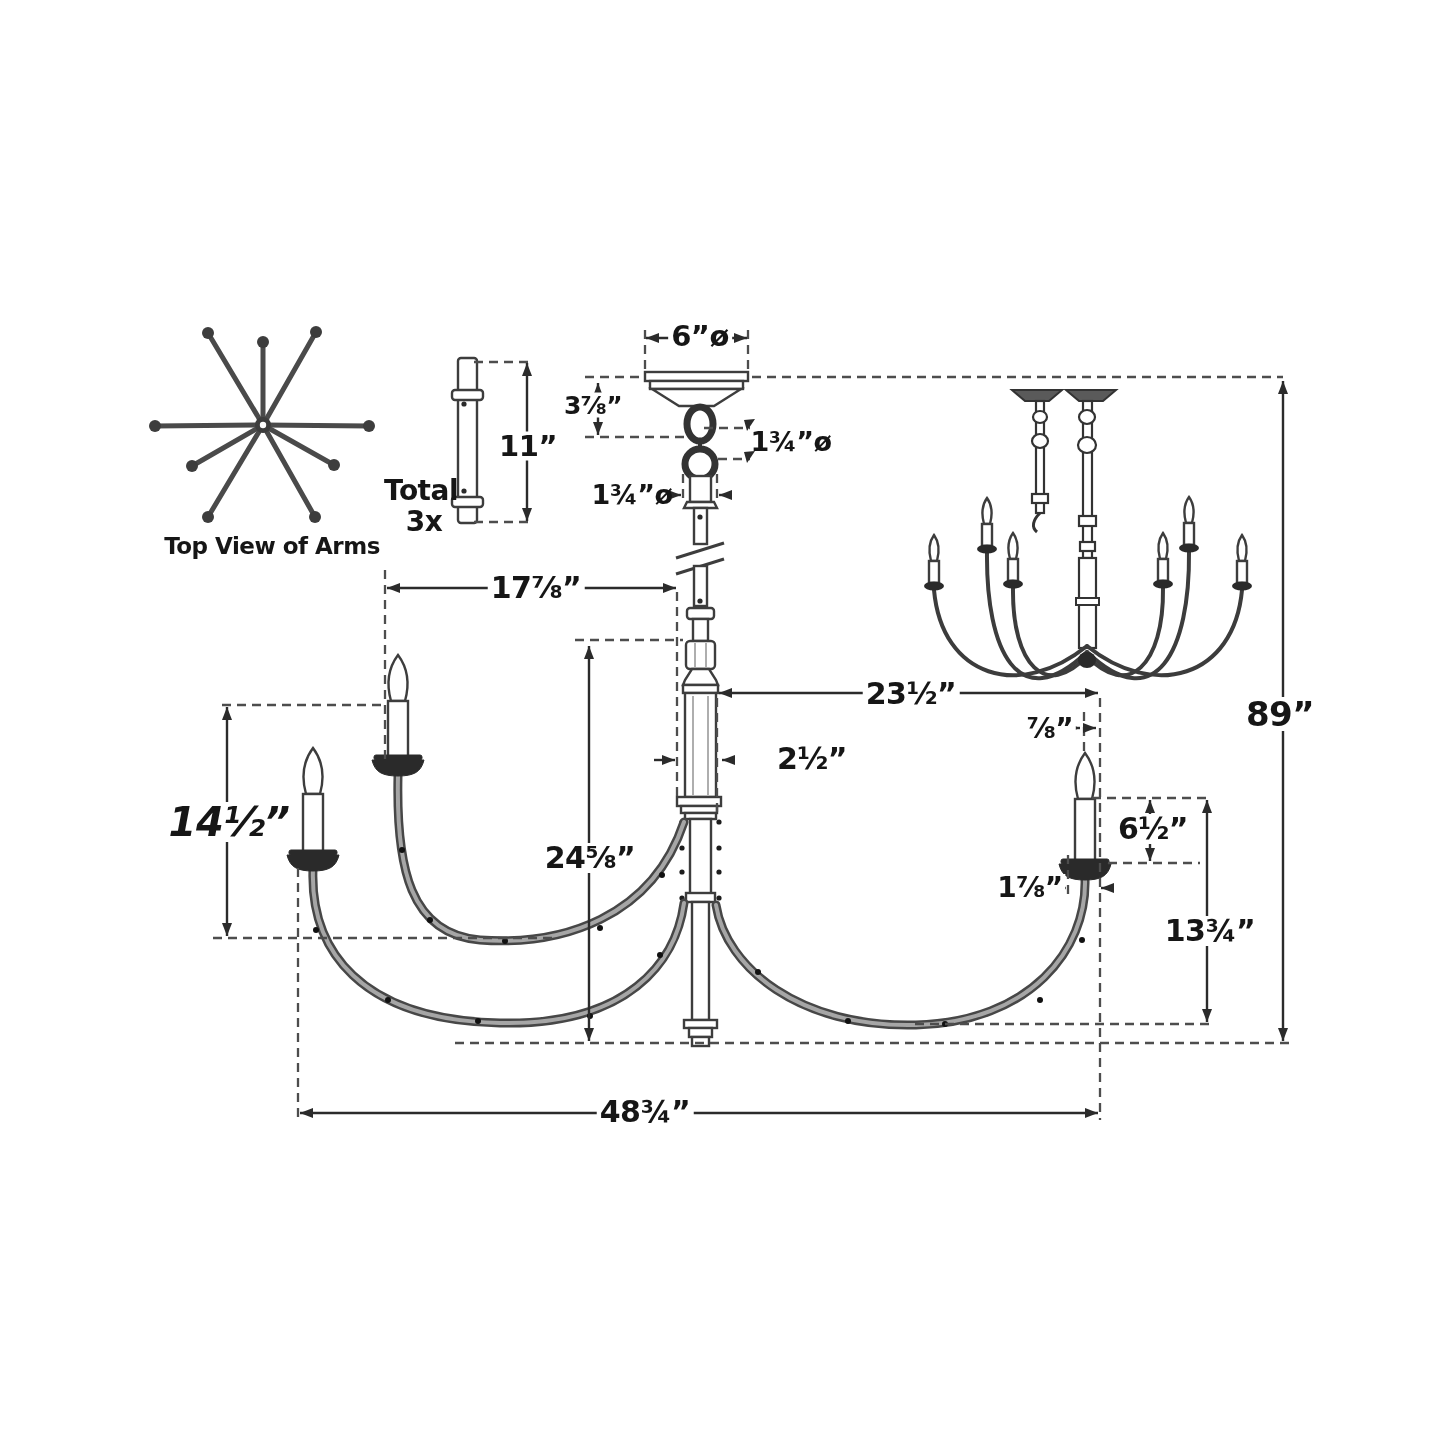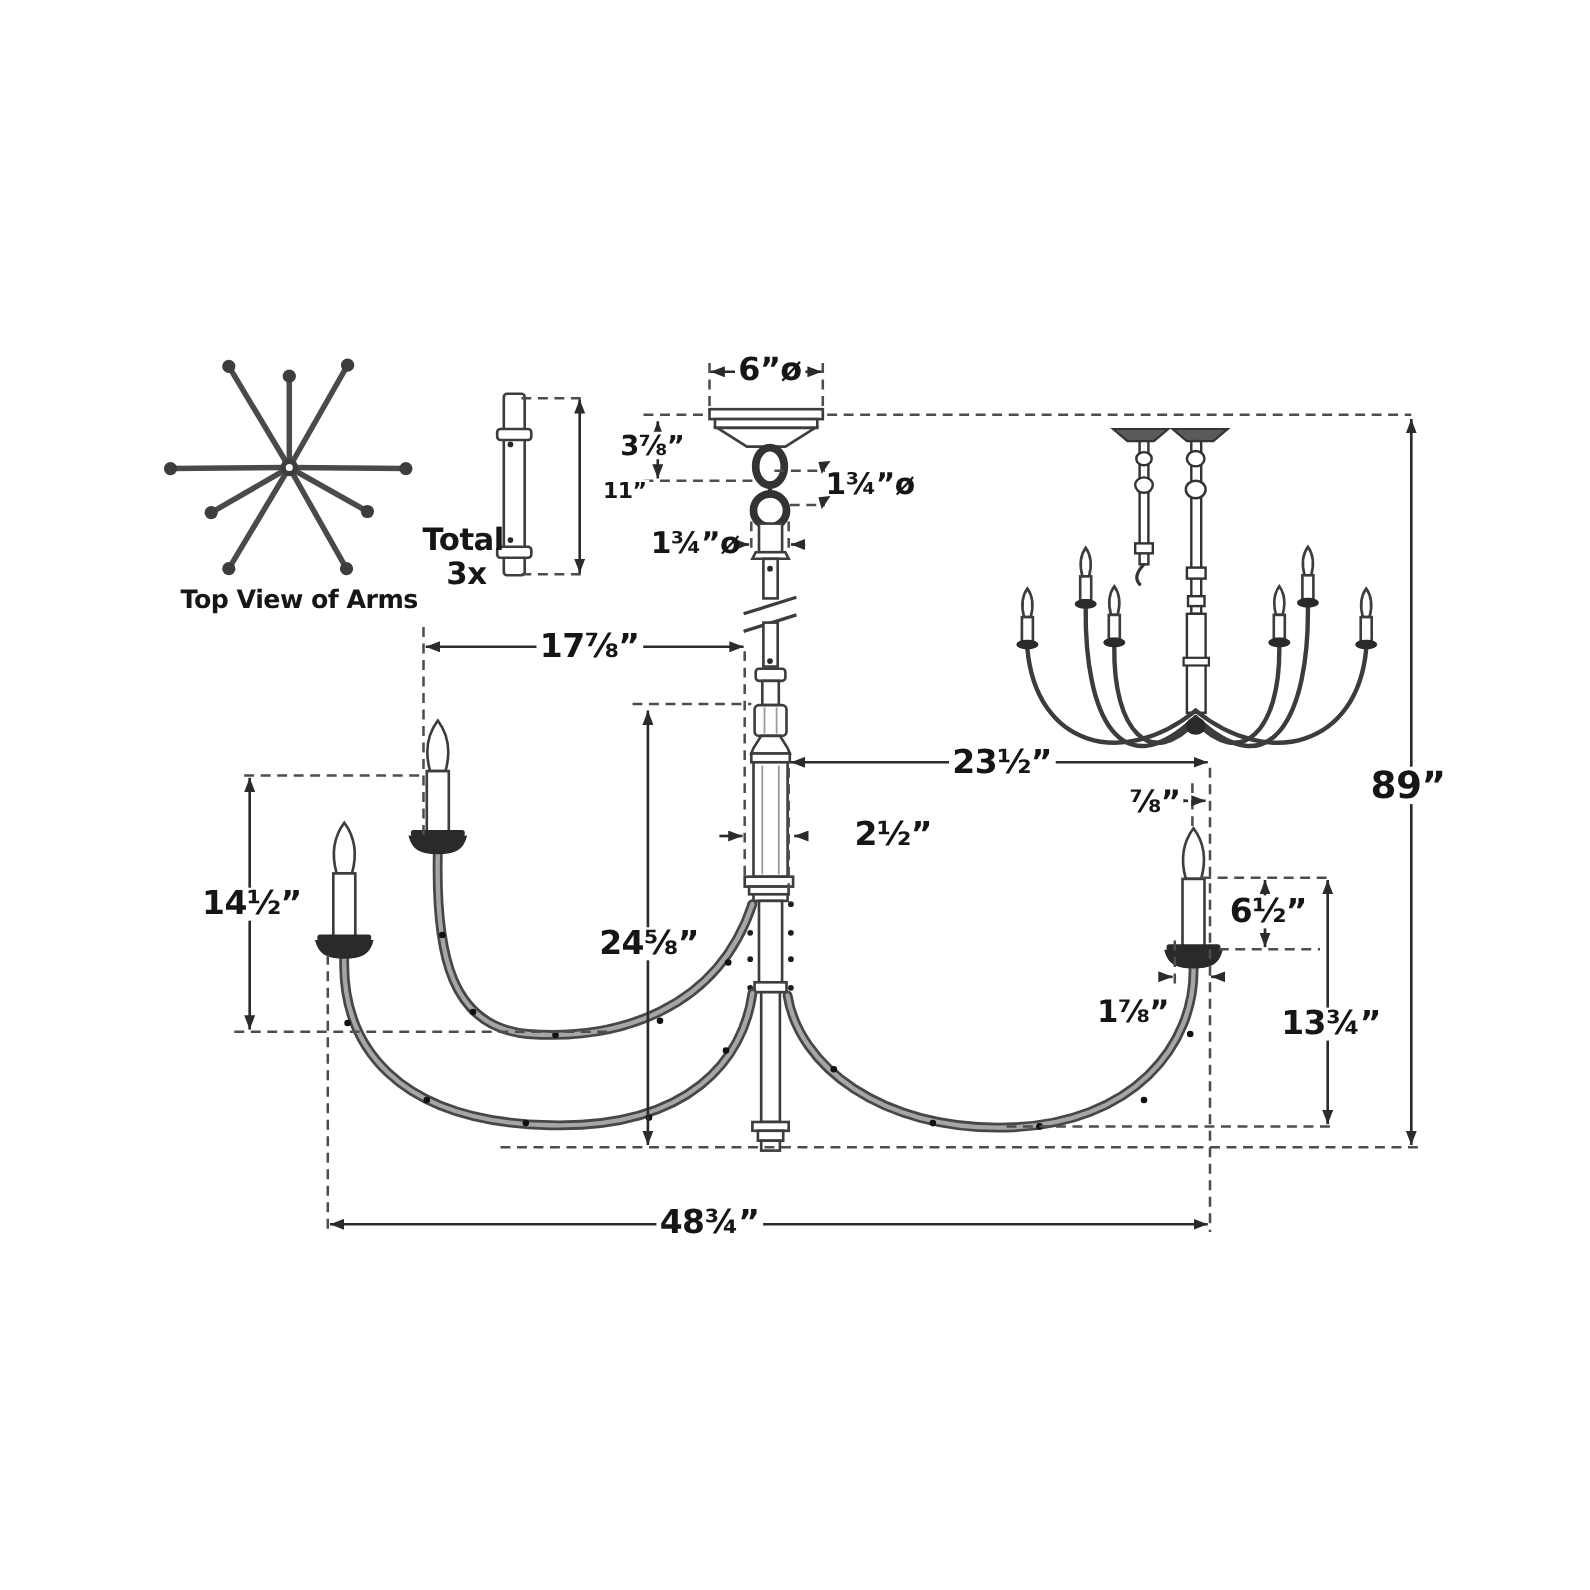--- a/index.html
+++ b/index.html
@@ -277,30 +277,30 @@
     <line class="dim" x1="668" y1="495" x2="681" y2="495" marker-end="url(#ah)"></line>
     <line class="dim" x1="732" y1="495" x2="719" y2="495" marker-end="url(#ah)"></line>
     <polygon points="744,420 755,419 747,431" fill="#2b2b2b"></polygon>
     <polygon points="744,452 755,451 747,463" fill="#2b2b2b"></polygon>
   </g>
 </svg>
 
 <div class="lbl" style="left:272px;top:546px;font-size:23px;">Top View of Arms</div>
 <div class="lbl" style="left:421px;top:491px;font-size:28px;">Total</div>
 <div class="lbl" style="left:424px;top:522px;font-size:28px;">3x</div>
-<div class="lbl bg" style="left:528px;top:446px;font-size:20px;margin-left:40px;">11”</div>
+<div class="lbl bg" style="left:528px;top:446px;font-size:29px;">11”</div>
 <div class="lbl bg" style="left:700px;top:336px;font-size:29px;text-align:center;">6”ø</div>
 <div class="lbl bg" style="left:593px;top:405px;font-size:25px;">3⅞”</div>
 <div class="lbl" style="left:791px;top:441px;font-size:27px;">1¾”ø</div>
 <div class="lbl" style="left:632px;top:494px;font-size:27px;">1¾”ø</div>
 <div class="lbl bg" style="left:536px;top:588px;font-size:30px;">17⅞”</div>
 <div class="lbl bg" style="left:911px;top:694px;font-size:30px;">23½”</div>
 <div class="lbl" style="left:766px;top:759px;font-size:30px;margin-left:46px;">2½”</div>
 <div class="lbl bg" style="left:1050px;top:729px;font-size:28px;">⅞”</div>
 <div class="lbl bg" style="left:590px;top:858px;font-size:30px;">24⅝”</div>
-<div class="lbl bg" style="left:229px;top:822px;font-size:30px;">14½”</div>
+<div class="lbl bg" style="left:229px;top:822px;font-size:40px;font-style:italic;">14½”</div>
 <div class="lbl bg" style="left:1153px;top:829px;font-size:30px;">6½”</div>
-<div class="lbl bg" style="left:1030px;top:888px;font-size:28px;margin-top:32px;">1⅞”</div>
+<div class="lbl bg" style="left:1030px;top:888px;font-size:28px;">1⅞”</div>
 <div class="lbl bg" style="left:1210px;top:911px;font-size:30px;margin-top:20px;">13¾”</div>
 <div class="lbl bg" style="left:645px;top:1112px;font-size:30px;">48¾”</div>
 <div class="lbl bg" style="left:1280px;top:714px;font-size:34px;">89”</div>
 
 </div>
 
 </body></html>

